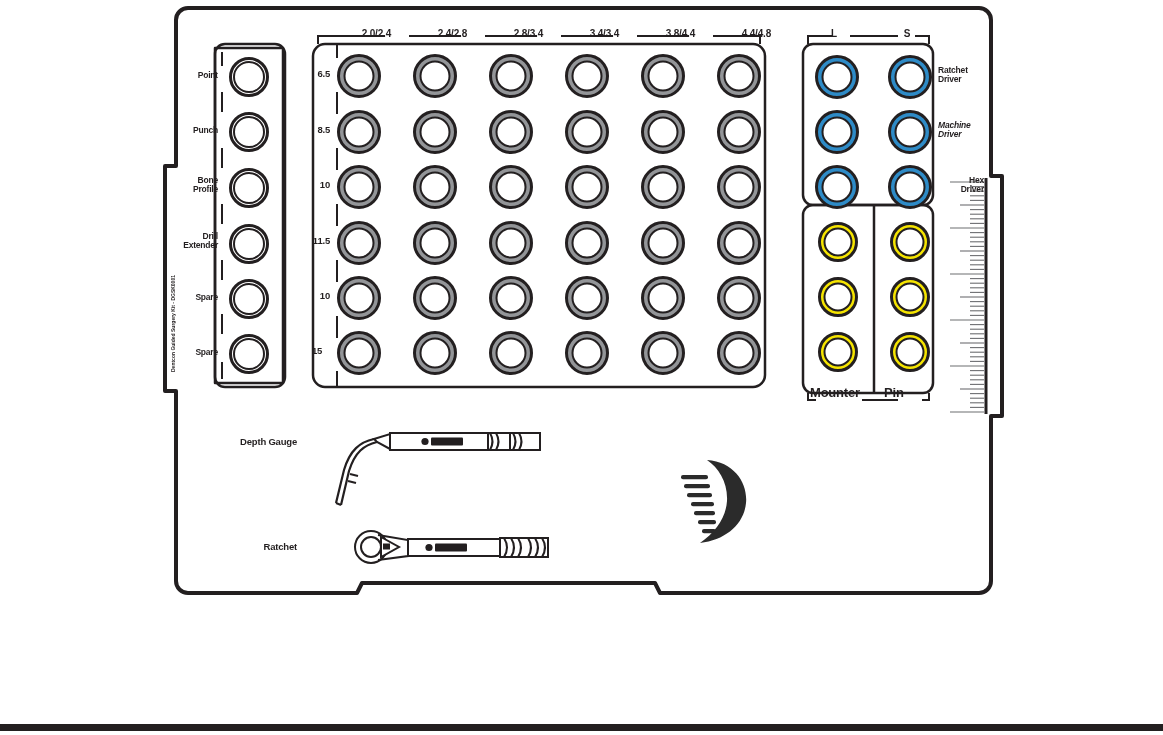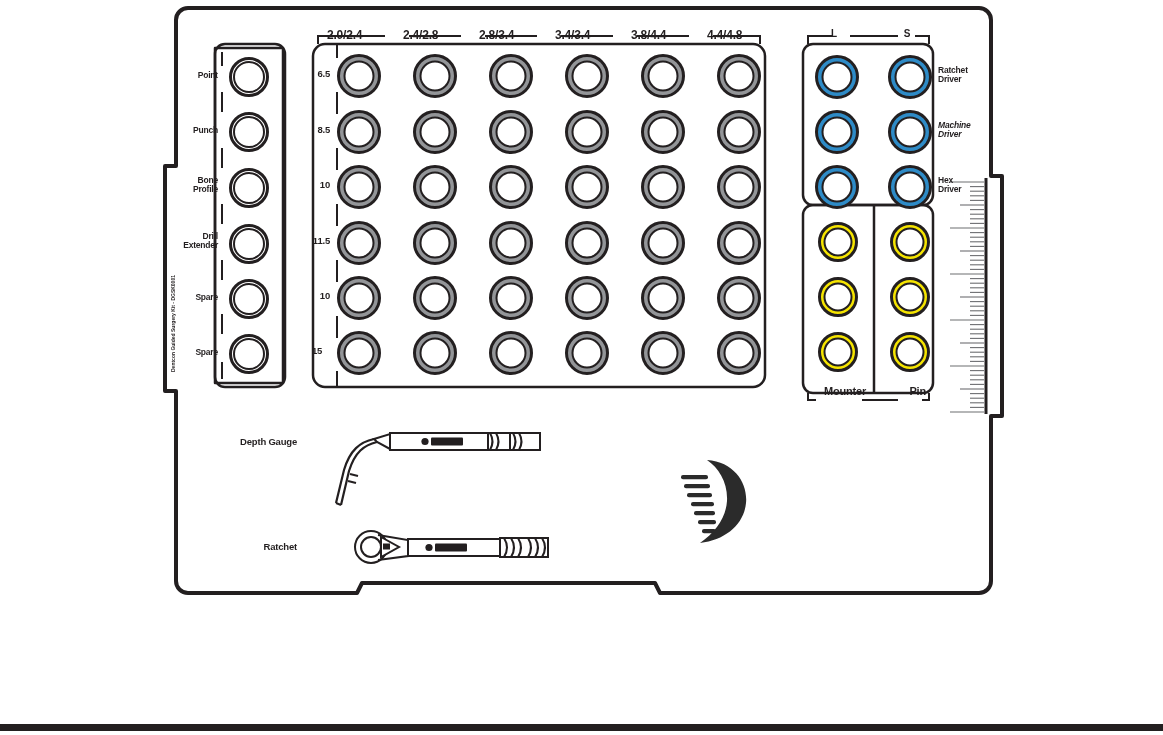--- a/index.html
+++ b/index.html
@@ -44,26 +44,26 @@
 
   
   .h-yellow{width:40px;height:40px;background:#f5e400;}
   .h-yellow::after{width:25px;height:25px;}
   .h-yellow .cx{width:25px;height:2px;}
   .h-yellow .cy{width:2px;height:25px;}
 
   
   .lbl{position:absolute;font-weight:bold;color:#231f20;line-height:1.05;
        letter-spacing:-0.2px;white-space:pre-line;}
-  .lbl-col{font-size:12px;text-align:left;}
+  .lbl-col{font-size:10px;text-align:right;}
   .lbl-row{font-size:9.5px;text-align:right;}
   .lbl-left{font-size:8.5px;text-align:right;}
   .lbl-right{font-size:8.5px;text-align:left;}
   .lbl-ls{font-size:10px;text-align:center;}
-  .lbl-bottom{font-size:11px;text-align:right;}
+  .lbl-bottom{font-size:13px;text-align:left;}
   .lbl-instr{font-size:9.5px;text-align:right;font-weight:bold;}
 
   .vert-text{position:absolute;font-size:5px;font-weight:bold;
        transform:rotate(-90deg);transform-origin:left top;
        white-space:nowrap;color:#231f20;}
 
   
   .brand{position:absolute;left:676px;top:452px;width:300px;height:110px;}
   .brand-word{position:absolute;left:60px;top:-4px;font-size:63px;font-weight:bold;
        letter-spacing:-2.5px;color:#2b2b2b;font-family:"DejaVu Sans",sans-serif;}
@@ -509,21 +509,21 @@
       </div>
     <div class="hole h-blue" style="left:888px;top:165px;">
         <i class="cx"></i>
         <i class="cy"></i>
       </div>
 
     <div class="lbl lbl-right" style="left:938px;top:66px;width:46px;">Ratchet
 Driver</div>
     <div class="lbl lbl-right" style="left:938px;top:121px;width:46px;font-style:italic;">Machine
 Driver</div>
-    <div class="lbl lbl-right" style="left:938px;top:176px;width:46px;">Hex
+    <div class="lbl lbl-right" style="left:938px;top:176px;width:46px;text-align:right;">Hex
 Driver</div>
   </div>
 
   <div class="panel">
     <div class="hole h-yellow" style="left:818px;top:222px;">
         <i class="cx"></i>
         <i class="cy"></i>
       </div>
     <div class="hole h-yellow" style="left:818px;top:277px;">
         <i class="cx"></i>

